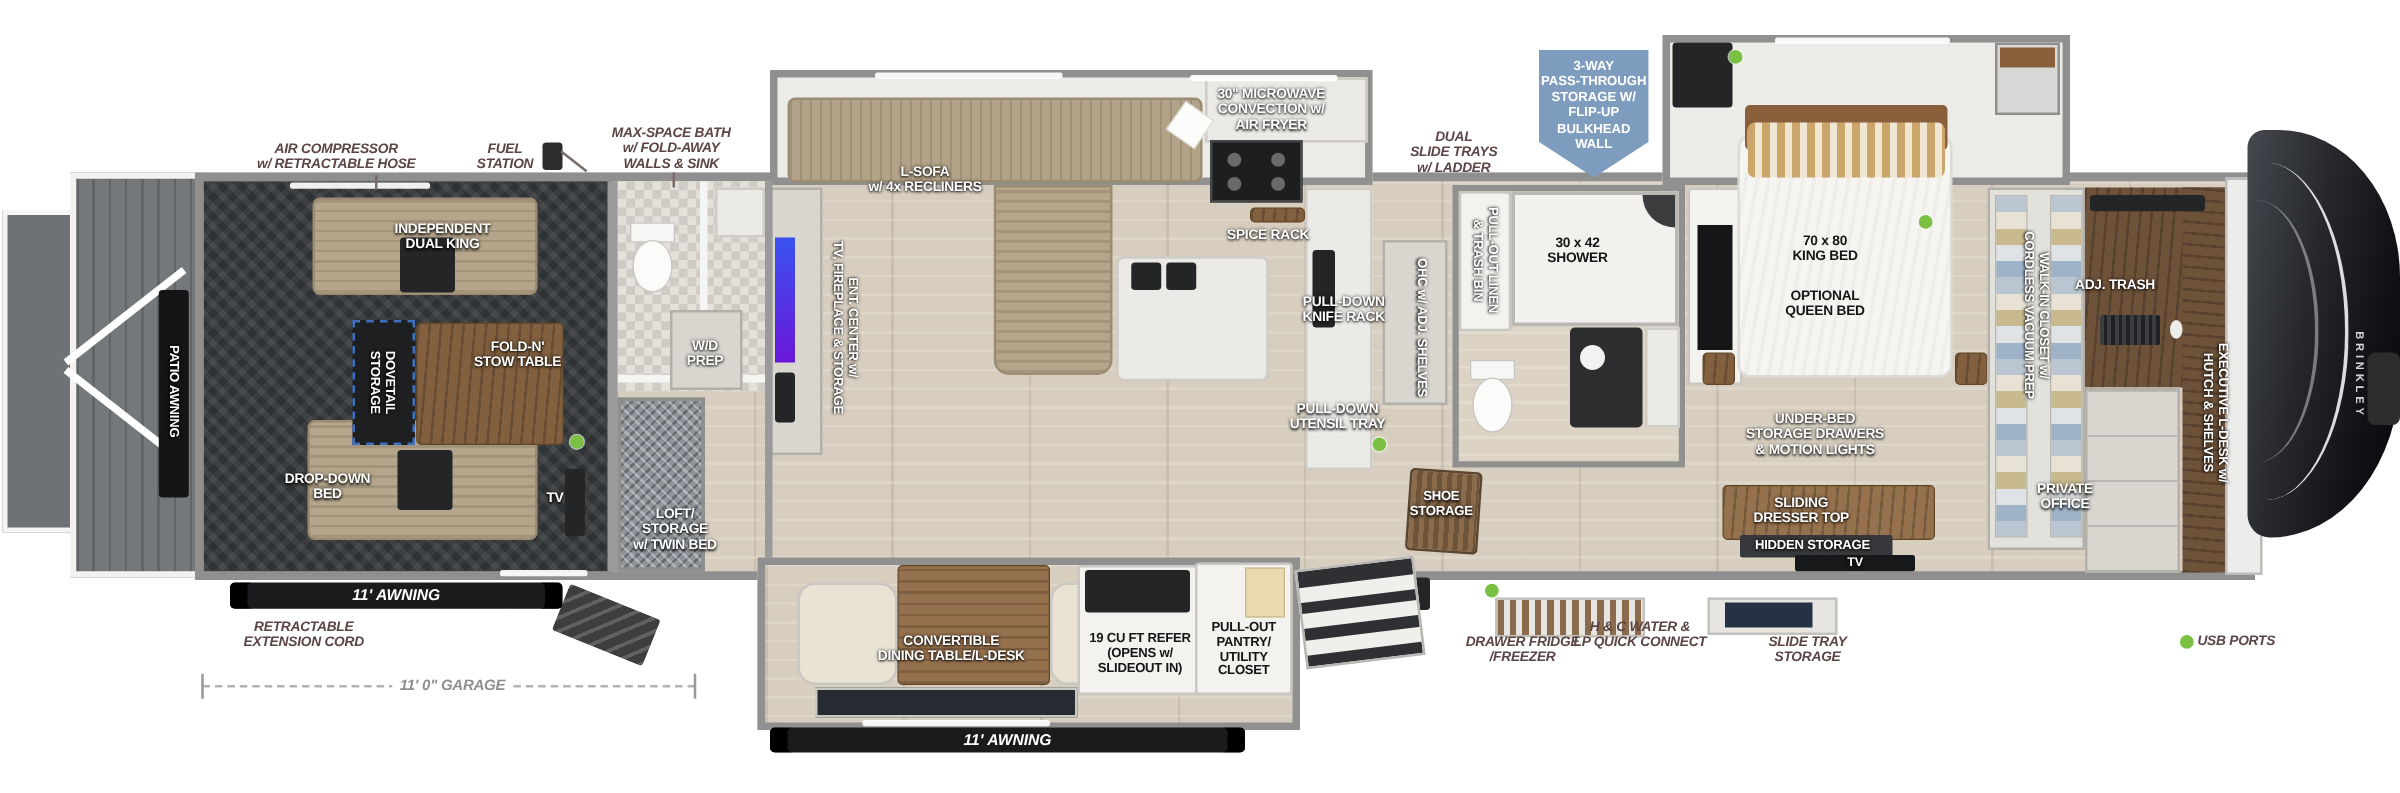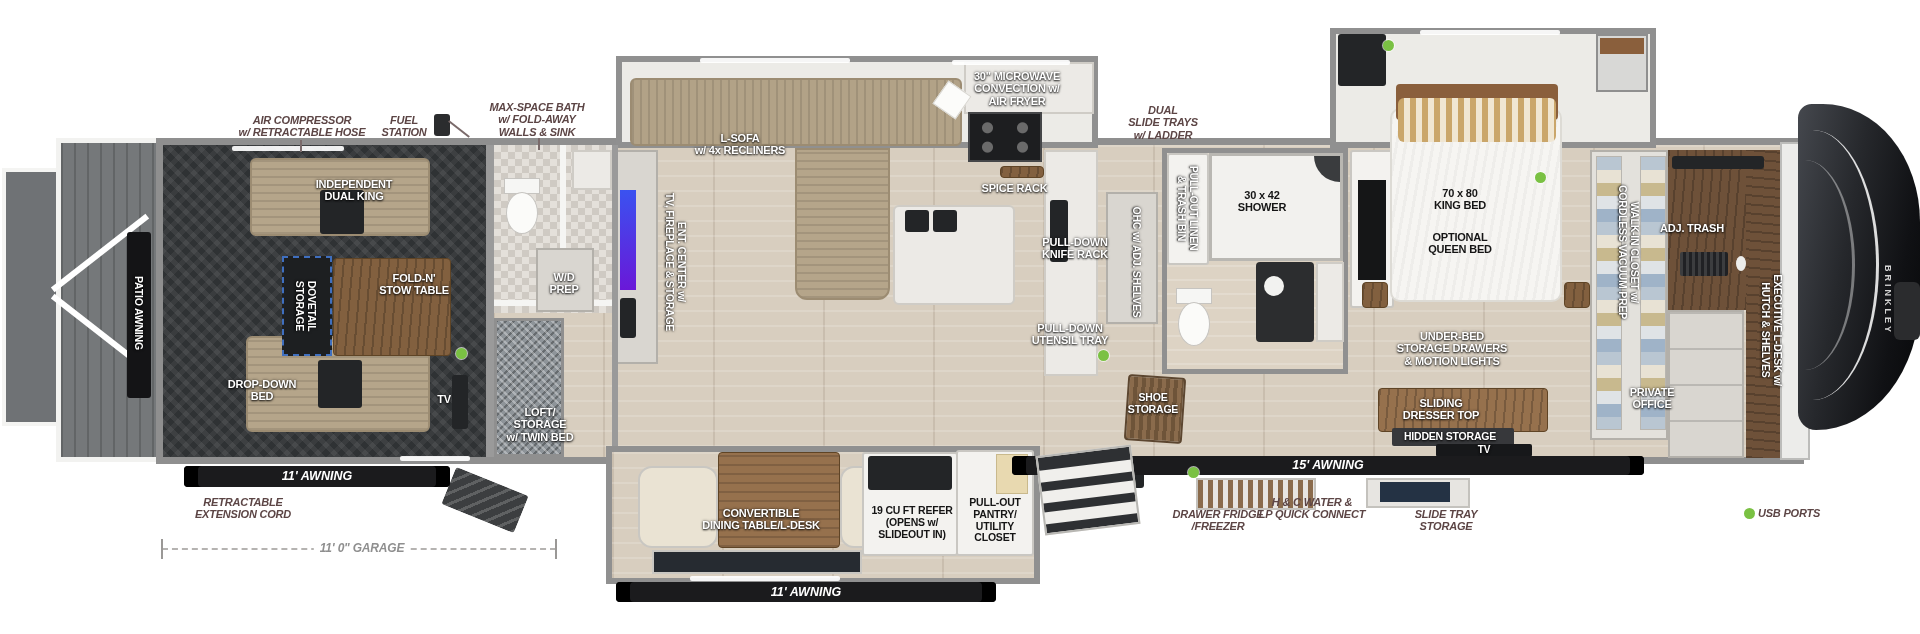--- a/index.html
+++ b/index.html
@@ -149,41 +149,45 @@
 
   <div class="whitestrip" style="left:232px;top:146px;width:112px;"></div>
   <div class="whitestrip" style="left:700px;top:58px;width:150px;"></div>
   <div class="whitestrip" style="left:952px;top:60px;width:118px;"></div>
   <div class="whitestrip" style="left:1420px;top:30px;width:140px;"></div>
   <div class="whitestrip" style="left:690px;top:576px;width:150px;z-index:19;"></div>
   <div class="whitestrip" style="left:400px;top:456px;width:70px;z-index:16;"></div>
 
   <div class="awning" style="left:184px;top:466px;width:266px;height:21px;line-height:21px;">
     <span>11' AWNING</span></div>
-  <div class="awning" style="left:1012px;top:456px;width:632px;height:19px;line-height:19px;z-index:24;">
-    <span>15' AWNING</span></div>
   <div class="awning" style="left:616px;top:582px;width:380px;height:20px;line-height:20px;">
     <span>11' AWNING</span></div>
 
   <div class="abs" style="left:1196px;top:478px;width:120px;height:32px;background:#e7e5e1;border:2px solid #c4c2bd;box-sizing:border-box;background-image:repeating-linear-gradient(90deg,#8a6b4c 0 5px,#e7e5e1 5px 10px);z-index:8;"></div>
   <div class="abs" style="left:1366px;top:478px;width:104px;height:30px;background:#e7e5e1;border:2px solid #c4c2bd;box-sizing:border-box;z-index:8;"></div>
   <div class="abs" style="left:1380px;top:482px;width:70px;height:20px;background:#243244;z-index:9;"></div>
 
   <div class="abs" style="left:162px;top:548px;width:394px;height:0;border-top:2px dashed #b5b3b1;z-index:30;"></div>
   <div class="abs" style="left:161px;top:539px;width:2px;height:20px;background:#9a9896;z-index:30;"></div>
   <div class="abs" style="left:555px;top:539px;width:2px;height:20px;background:#9a9896;z-index:30;"></div>
   <div class="lbl dim" style="left:362px;top:549px;">11' 0" GARAGE</div>
 
   <div class="abs" style="left:434px;top:114px;width:16px;height:22px;background:#2b2c2e;border-radius:3px;z-index:31;"></div>
   <div class="leader" style="left:446px;top:128px;width:26px;height:2px;transform:rotate(38deg);"></div>
   <div class="leader" style="left:300px;top:140px;width:2px;height:12px;"></div>
   <div class="leader" style="left:538px;top:138px;width:2px;height:12px;"></div>
 
-
-  <div class="lbl maroon" style="left:302px;top:126px;">AIR COMPRESSOR
+  <div class="badge" style="left:1231px;top:40px;width:88px;height:102px;">3-WAY
+PASS-THROUGH
+STORAGE W/
+FLIP-UP
+BULKHEAD
+WALL</div>
+
+  <div class="lbl maroon" style="left:269px;top:126px;">AIR COMPRESSOR
 w/ RETRACTABLE HOSE</div>
   <div class="lbl maroon" style="left:404px;top:126px;">FUEL
 STATION</div>
   <div class="lbl maroon" style="left:537px;top:119px;">MAX-SPACE BATH
 w/ FOLD-AWAY
 WALLS &amp; SINK</div>
   <div class="lbl maroon" style="left:243px;top:508px;">RETRACTABLE
 EXTENSION CORD</div>
   <div class="lbl maroon" style="left:1163px;top:122px;">DUAL
 SLIDE TRAYS

